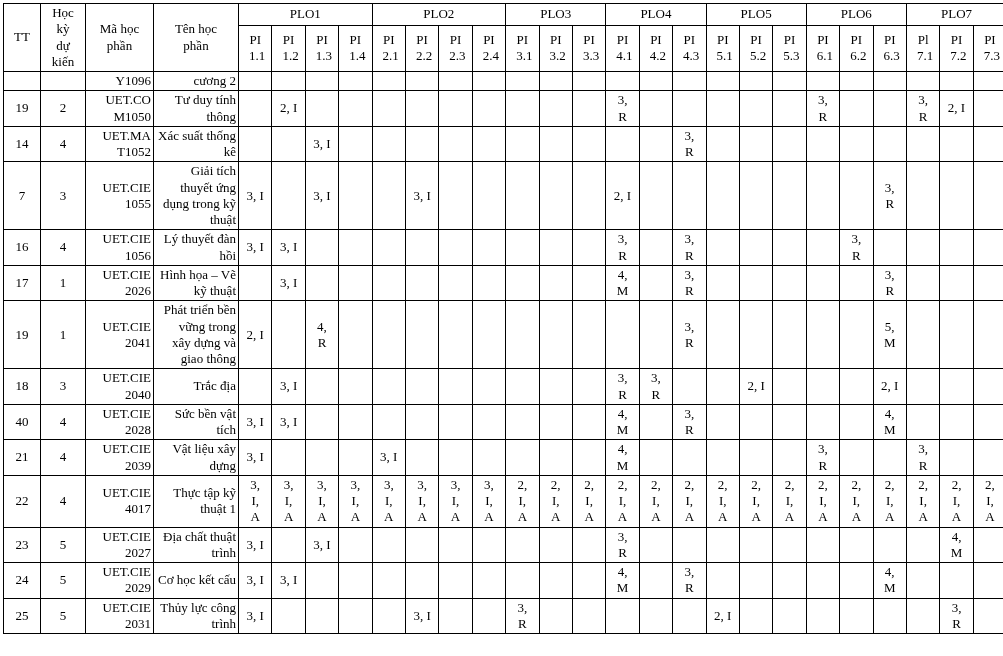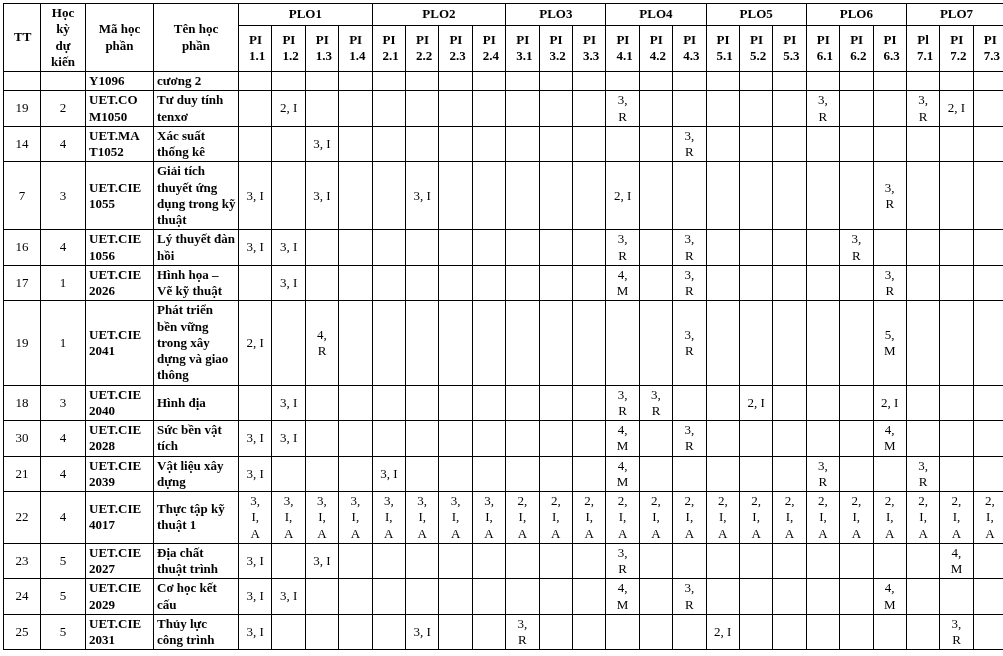--- a/index.html
+++ b/index.html
@@ -20,25 +20,25 @@
   }
   th, td {
     border: 1px solid #000000;
     font-size: 13px;
     line-height: 1.25;
     vertical-align: middle;
     padding: 1px 2px;
     white-space: pre-line;
     overflow: hidden;
   }
-  th { font-weight: bold; padding: 1px 10px; }
+  th { font-weight: normal; padding: 1px 10px; }
   thead tr.group-row th { height: 16px; }
   th.pi-h { height: 38px; }
   td.center { text-align: center; }
-  td.left { text-align: left; padding-left: 3px; font-weight: bold; }
+  td.left { text-align: right; padding-left: 3px; }
 </style>
 </head>
 <body>
 
 <div class="page">
   <table>
       <colgroup>
         <col style="width: 37px;">
         <col style="width: 45px;">
         <col style="width: 68px;">
@@ -163,21 +163,21 @@
           <td class="center"></td>
           <td class="center"></td>
           <td class="center"></td>
           <td class="center"></td>
         </tr>
         <tr>
           <td class="center">19</td>
           <td class="center">2</td>
           <td class="left">UET.CO
 M1050</td>
-          <td class="left">Tư duy tính tenxơ</td>
+          <td class="left">Tư duy tính thông</td>
           <td class="center"></td>
           <td class="center">2, I</td>
           <td class="center"></td>
           <td class="center"></td>
           <td class="center"></td>
           <td class="center"></td>
           <td class="center"></td>
           <td class="center"></td>
           <td class="center"></td>
           <td class="center"></td>
@@ -357,21 +357,21 @@
 M</td>
           <td class="center"></td>
           <td class="center"></td>
           <td class="center"></td>
         </tr>
         <tr>
           <td class="center">18</td>
           <td class="center">3</td>
           <td class="left">UET.CIE
 2040</td>
-          <td class="left">Hình địa</td>
+          <td class="left">Trắc địa</td>
           <td class="center"></td>
           <td class="center">3, I</td>
           <td class="center"></td>
           <td class="center"></td>
           <td class="center"></td>
           <td class="center"></td>
           <td class="center"></td>
           <td class="center"></td>
           <td class="center"></td>
           <td class="center"></td>
@@ -385,21 +385,21 @@
           <td class="center">2, I</td>
           <td class="center"></td>
           <td class="center"></td>
           <td class="center"></td>
           <td class="center">2, I</td>
           <td class="center"></td>
           <td class="center"></td>
           <td class="center"></td>
         </tr>
         <tr>
-          <td class="center">30</td>
+          <td class="center">40</td>
           <td class="center">4</td>
           <td class="left">UET.CIE
 2028</td>
           <td class="left">Sức bền vật tích</td>
           <td class="center">3, I</td>
           <td class="center">3, I</td>
           <td class="center"></td>
           <td class="center"></td>
           <td class="center"></td>
           <td class="center"></td>

